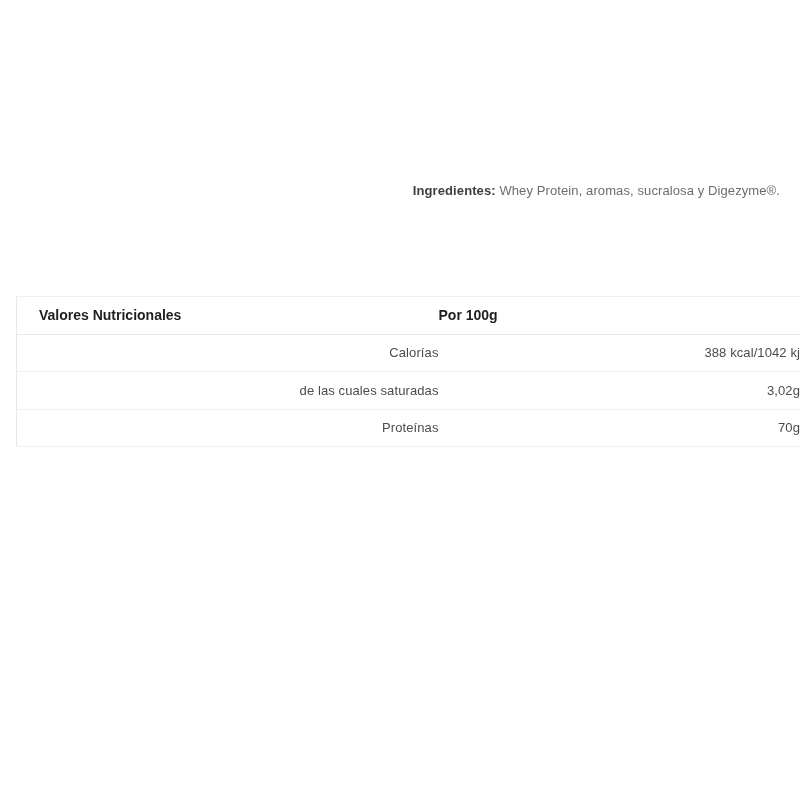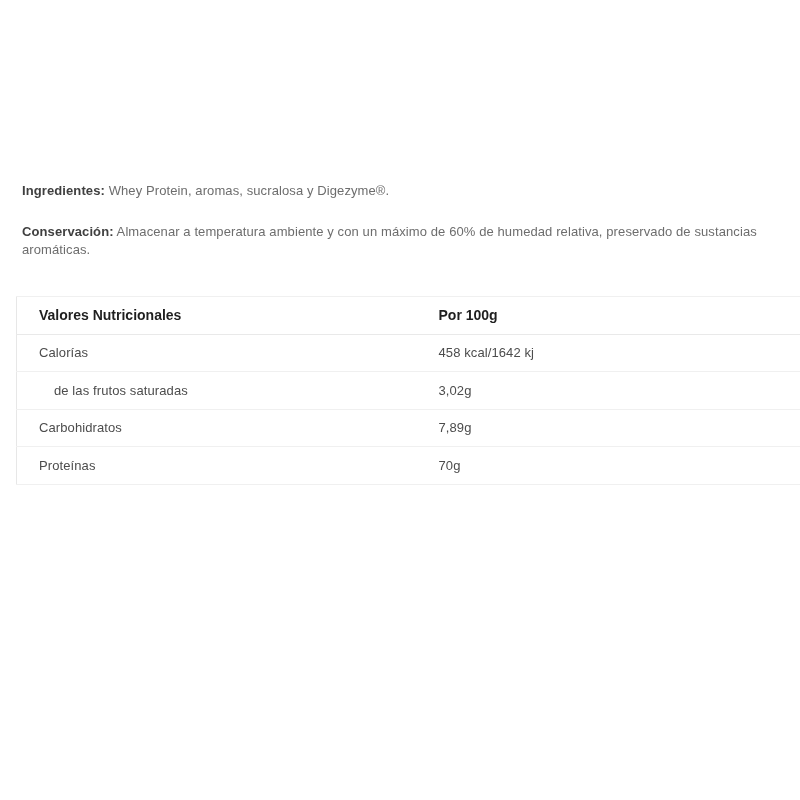--- a/index.html
+++ b/index.html
@@ -17,20 +17,21 @@
   .paragraphs {
     position: absolute;
     top: 182px; left: 22px; right: 20px;
   }
   .info-p {
     font-size: 13px;
     line-height: 18px;
     margin-bottom: 23px;
     color: var(--text_muted, #6d6d6d);
     letter-spacing: 0.1px;
+    text-align: right;
   }
   .info-label {
     color: var(--text_label, #3f3f3f);
     font-weight: 700;
   }
   .nutrition-table {
     position: absolute;
     top: 296px; left: 16px;
     width: 784px;
     border-collapse: collapse;
@@ -48,58 +49,53 @@
   .nutrition-table th {
     font-size: 14px;
     font-weight: 700;
     text-align: left;
     vertical-align: middle;
     color: var(--text_dark, #1f1f1f);
     border-bottom: 1px solid var(--border_header, #e9e9e9);
   }
   .nutrition-table td {
     font-size: 13px;
-    text-align: left;
+    text-align: right;
     vertical-align: middle;
     color: var(--text_body, #4c4c4c);
     border-bottom: 1px solid var(--border, #f0f0f0);
     letter-spacing: 0.1px;
   }
 </style>
 </head>
 <body>
 
 <div class="page">
 
   <section class="paragraphs">
     <p class="info-p"><strong class="info-label">Ingredientes:</strong> <span>Whey Protein, aromas, sucralosa y Digezyme®.</span></p>
 
 
-    <p class="info-p"><strong class="info-label">Conservación:</strong> <span>Almacenar a temperatura ambiente y con un máximo de 60% de humedad relativa, preservado de sustancias aromáticas.</span></p>
   </section>
 
   <table class="nutrition-table">
     <thead>
       <tr>
         <th class="col-name">Valores Nutricionales</th>
         <th class="col-value">Por 100g</th>
       </tr>
     </thead>
     <tbody id="nutrition-rows">
         <tr>
           <td class="col-name">Calorías</td>
-          <td class="col-value">458 kcal/1642 kj</td>
+          <td class="col-value">388 kcal/1042 kj</td>
         </tr>
         <tr>
-          <td class="col-name sub">de las frutos saturadas</td>
+          <td class="col-name sub">de las cuales saturadas</td>
           <td class="col-value">3,02g</td>
-        </tr>
-        <tr>
-          <td class="col-name">Carbohidratos</td>
-          <td class="col-value">7,89g</td>
         </tr>
         <tr>
           <td class="col-name">Proteínas</td>
           <td class="col-value">70g</td>
         </tr>
       </tbody>
   </table>
 
 </div>
 

